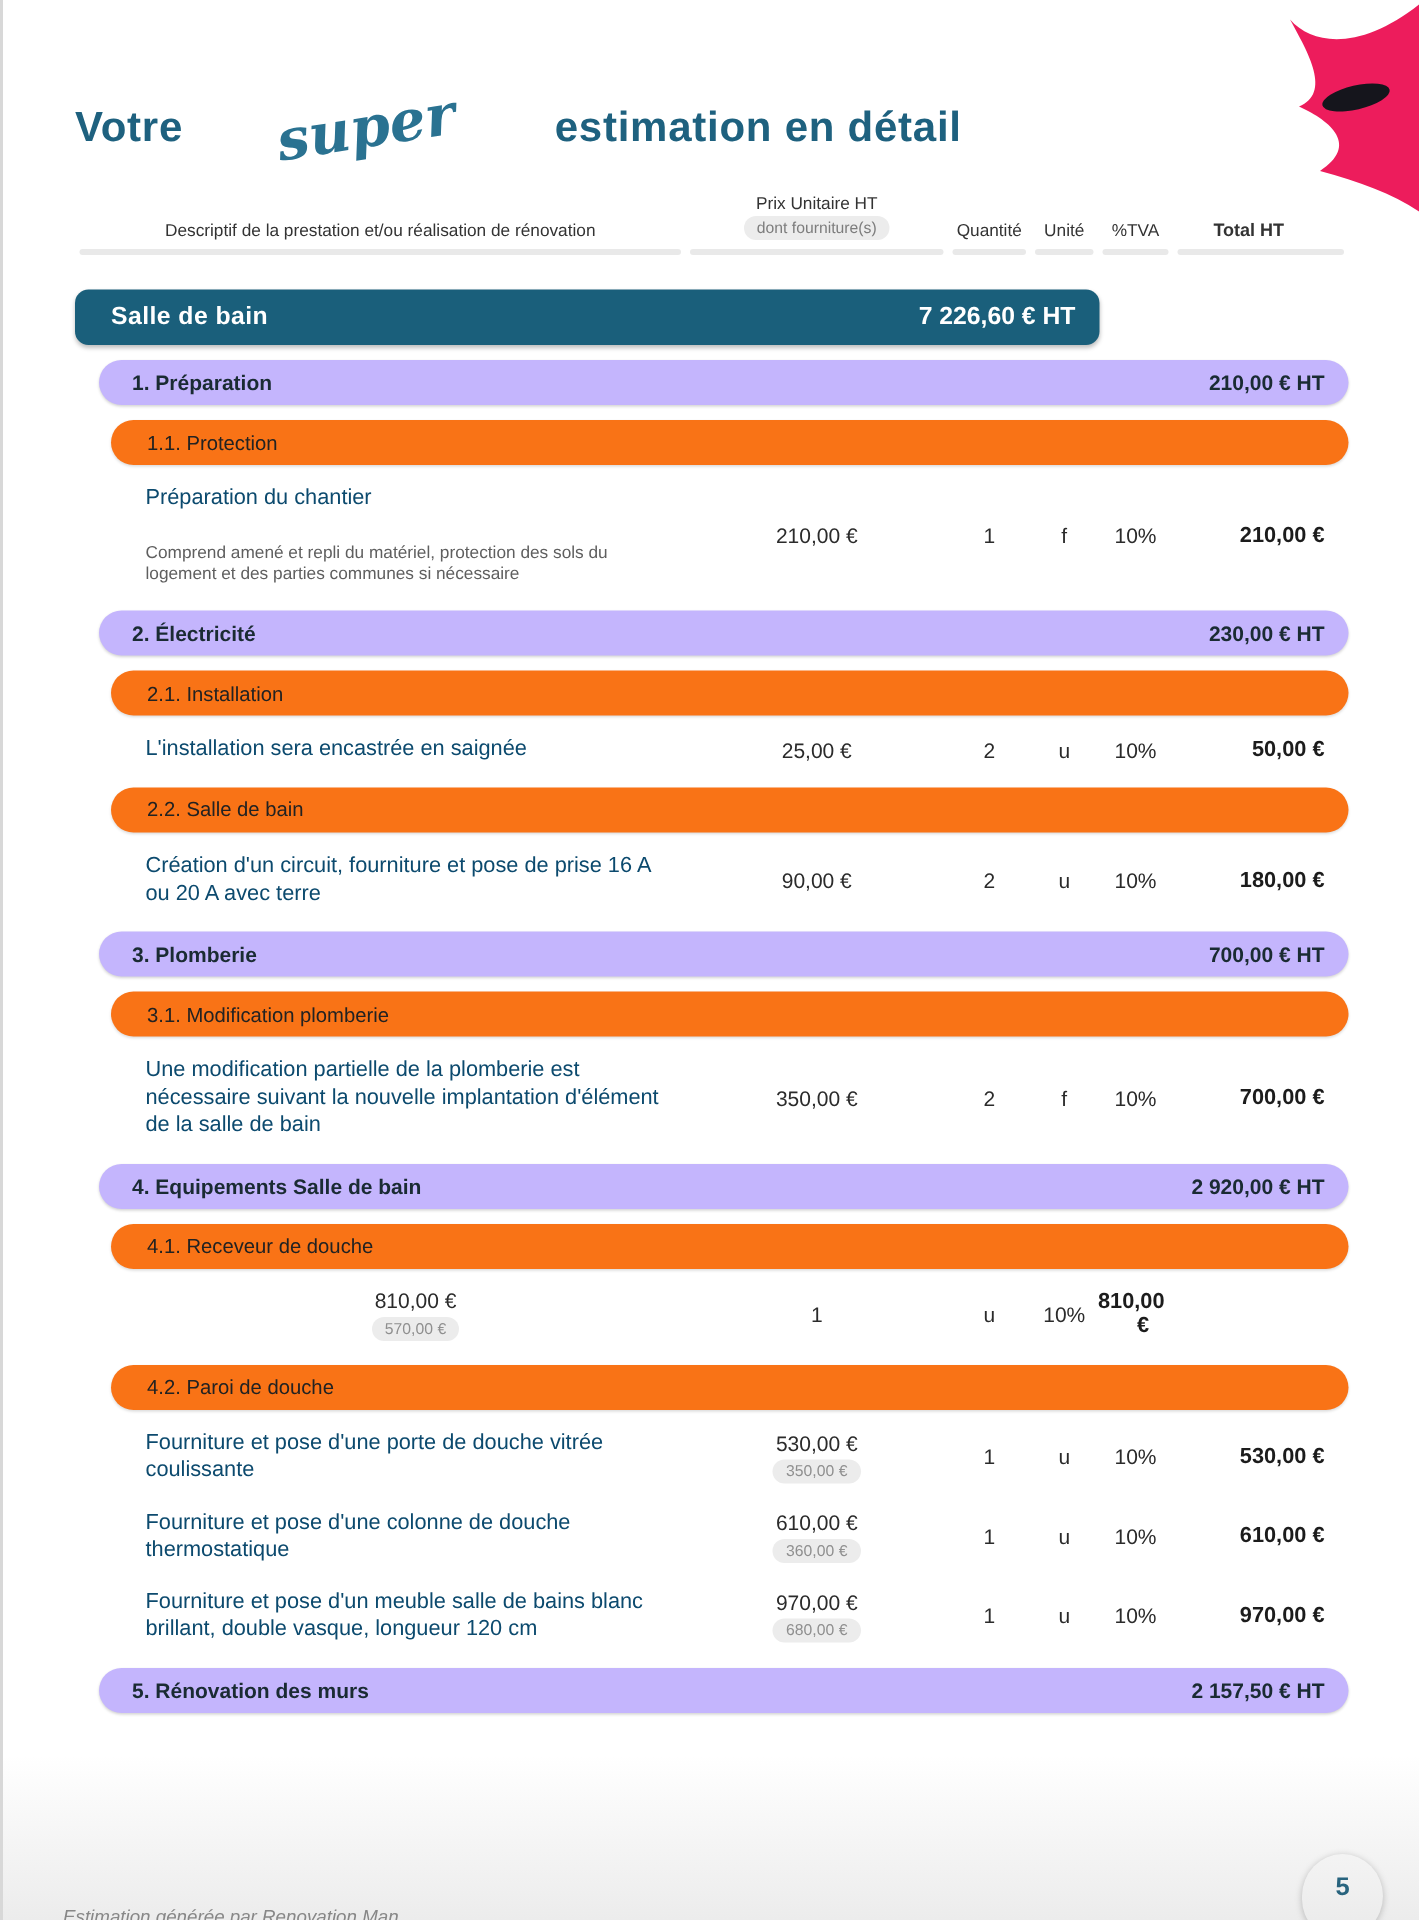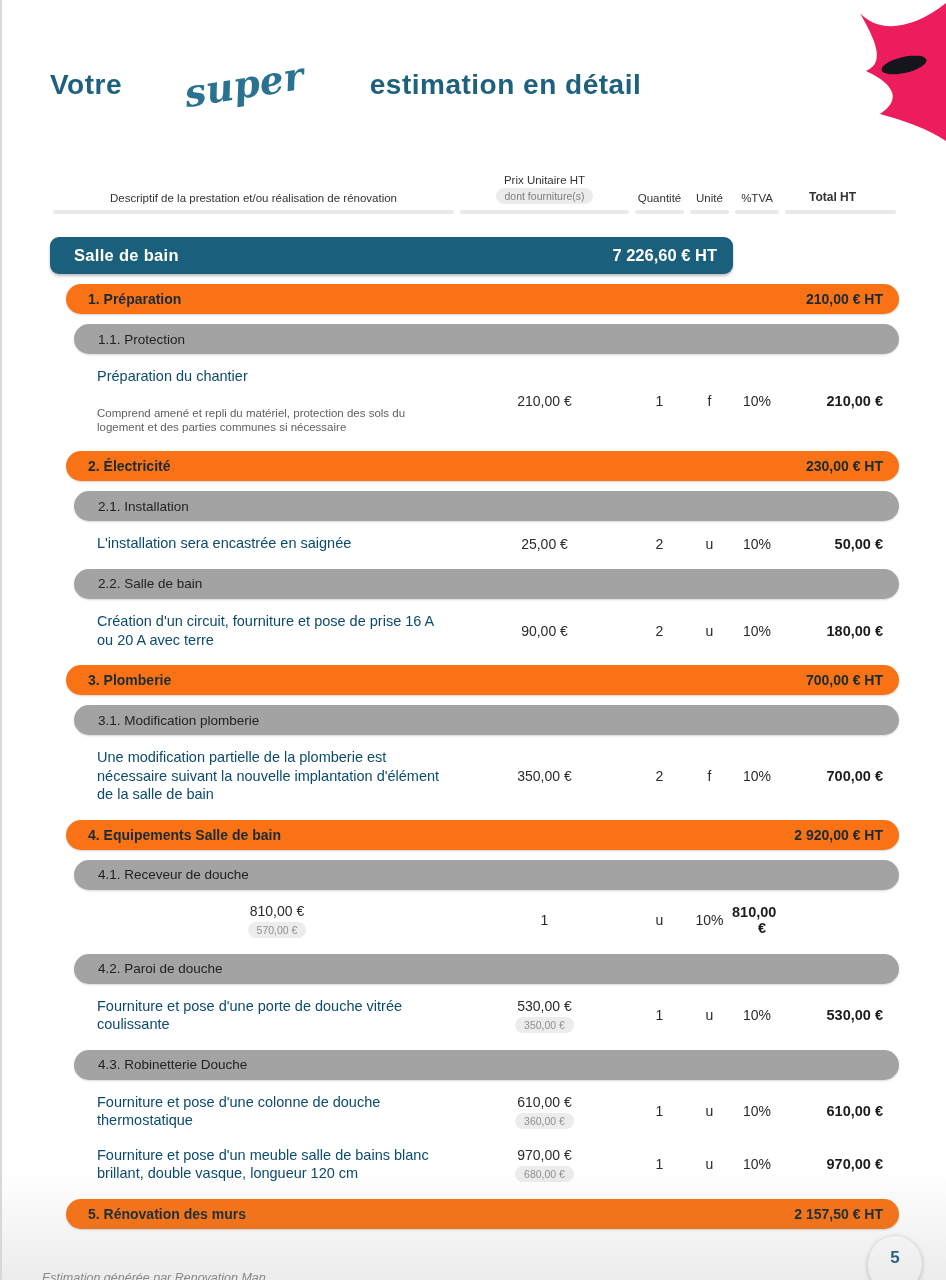--- a/index.html
+++ b/index.html
@@ -32,52 +32,52 @@
   
   .thead { width:849px; margin-top:14px; }
   .thead-row {
     display:grid;
     grid-template-columns:407px 175px 55px 45px 50px 1fr;
     align-items:end;
     font-size:11.5px; color:#333;
   }
   .thead-row .hc { text-align:center; padding-bottom:6px; }
   .thead-row .hc-total { padding-right:16px; font-weight:bold; font-size:12px; }
-  .prix-stack { display:flex; flex-direction:column; align-items:center; gap:2px;margin-top:44px; }
+  .prix-stack { display:flex; flex-direction:column; align-items:center; gap:2px; }
   .pill-h {
     background:#ececec; color:#7d7d7d; border-radius:9px;
     padding:2px 9px; font-size:10.5px;
   }
   .underline-row { display:grid; grid-template-columns:407px 175px 55px 45px 50px 1fr; height:4px; }
   .underline-row div { background:#e9e9e9; border-radius:2px; margin:0 3px; }
 
   
   .cat-bar {
     width:683px; height:37px; margin-top:23px;
     background:#1a5f7b; border-radius:9px;
     display:flex; align-items:center; justify-content:space-between;
     padding:0 16px 0 24px; color:#ffffff;
     box-shadow:0 2px 3px rgba(0,0,0,0.25);
   }
   .cat-bar .cat-name { font-size:16.5px; font-weight:bold; letter-spacing:0.3px; }
   .cat-bar .cat-total { font-size:16.5px; font-weight:bold; }
 
   .sec-bar {
     width:833px; height:30px; margin:10px 0 10px 16px;
-    background:#f97316; border-radius:15px;
+    background:#c4b5fd; border-radius:15px;
     display:flex; align-items:center; justify-content:space-between;
     padding:0 16px 0 22px; color:#1a2b33;
     box-shadow:0 1px 2px rgba(0,0,0,0.18);
   }
   .sec-bar .sec-name { font-size:14px; font-weight:bold; }
   .sec-bar .sec-total { font-size:14px; font-weight:bold; }
 
   .sub-bar {
     width:825px; height:30px; margin:0 0 13px 24px;
-    background:#a3a3a3; border-radius:15px;
+    background:#f97316; border-radius:15px;
     display:flex; align-items:center;
     padding:0 16px 0 24px; color:#222;
     box-shadow:0 1px 2px rgba(0,0,0,0.15);
   }
   .sub-bar .sub-name { font-size:13.5px; font-weight:500; }
 
   
   .item {
     width:802px; margin:0 0 16px 47px;
     display:grid;
@@ -248,23 +248,20 @@
     </div>
     <div class="c price-cell">
       <span>530,00 €</span>
       <span class="pill-s">350,00 €</span>
     </div>
     <div class="c">1</div>
     <div class="c">u</div>
     <div class="c">10%</div>
     <div class="total-cell">530,00 €</div>
   </div>
-  <div class="sub-bar">
-    <span class="sub-name">4.3. Robinetterie Douche</span>
-  </div>
   <div class="item">
     <div class="desc-cell">
       <div class="i-label">Fourniture et pose d'une colonne de douche thermostatique</div>
     </div>
     <div class="c price-cell">
       <span>610,00 €</span>
       <span class="pill-s">360,00 €</span>
     </div>
     <div class="c">1</div>
     <div class="c">u</div>

